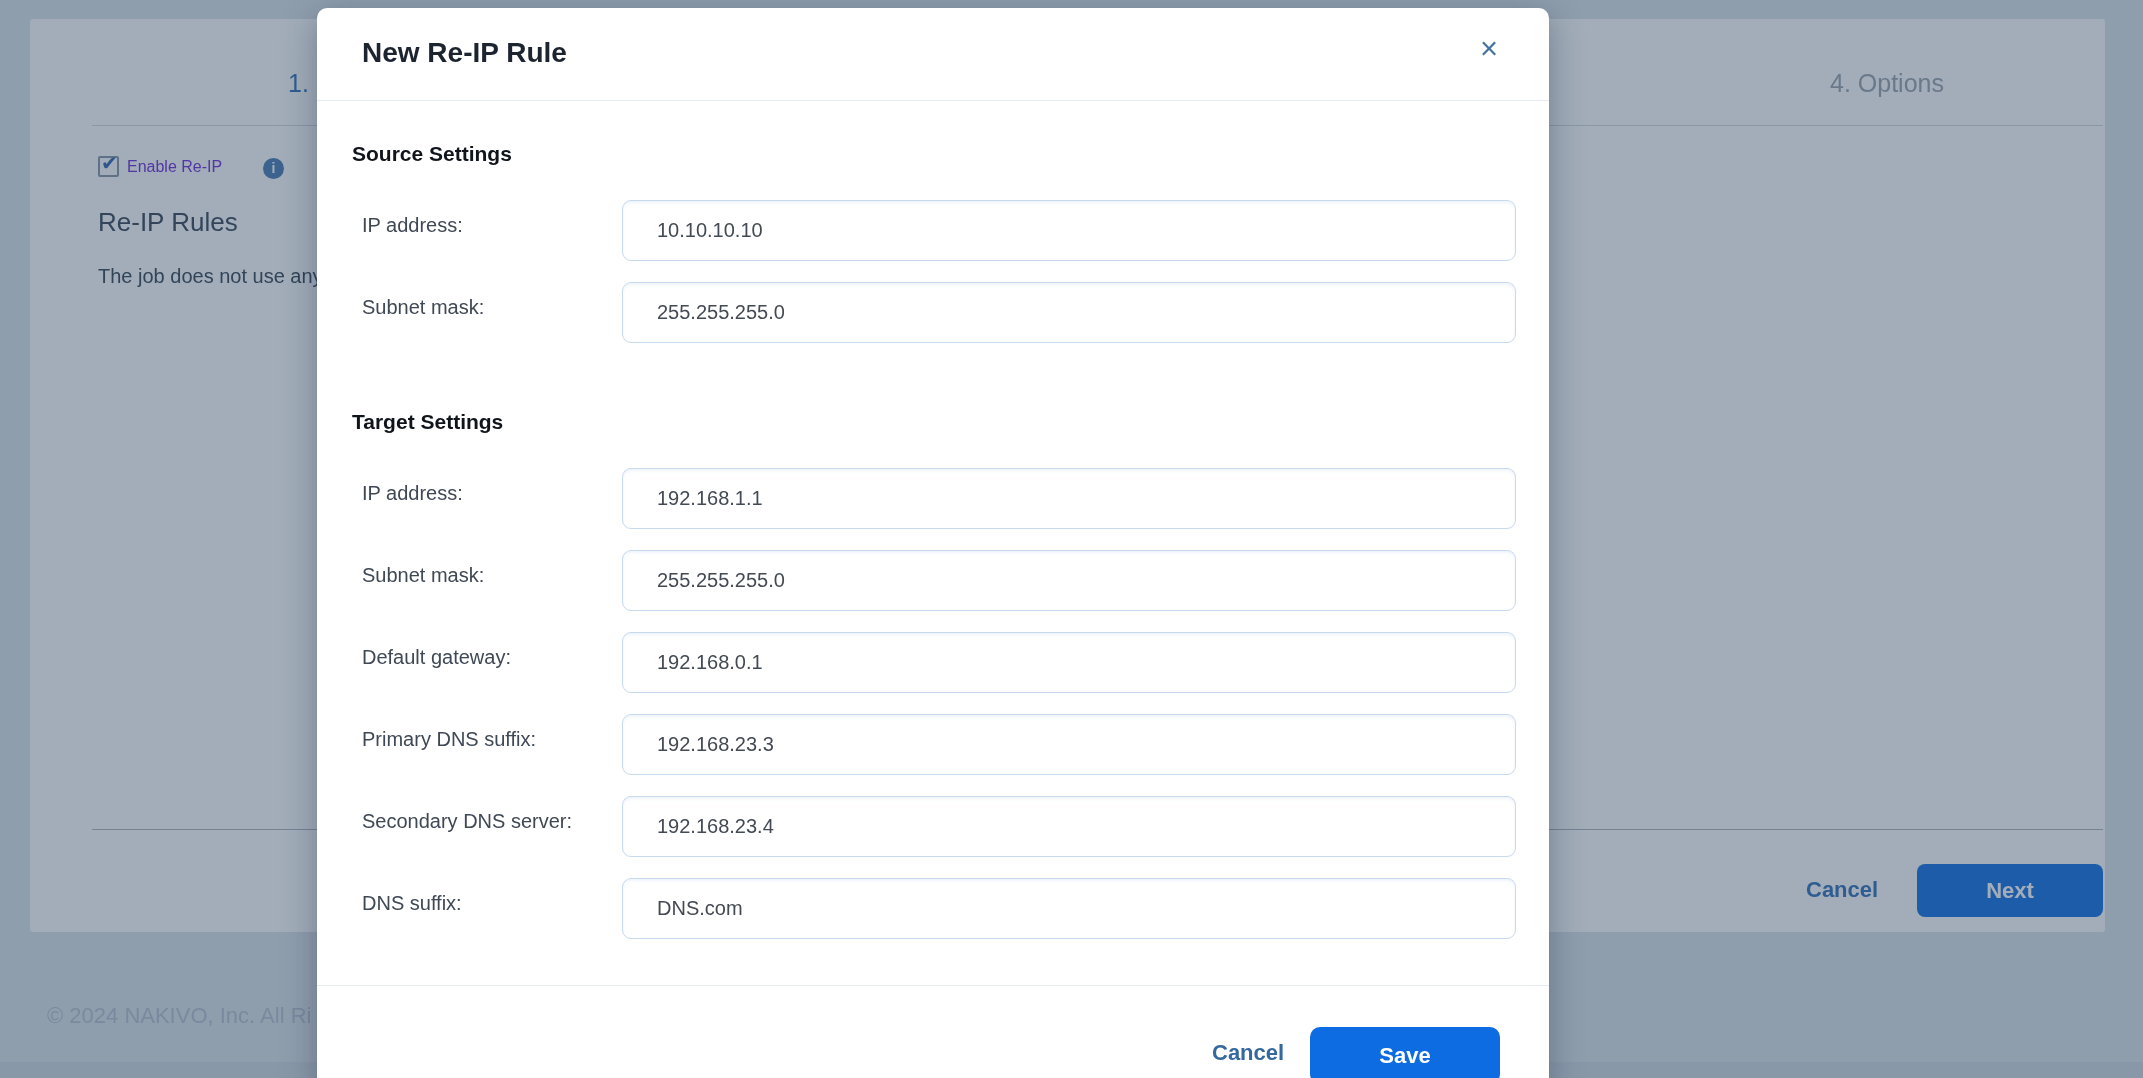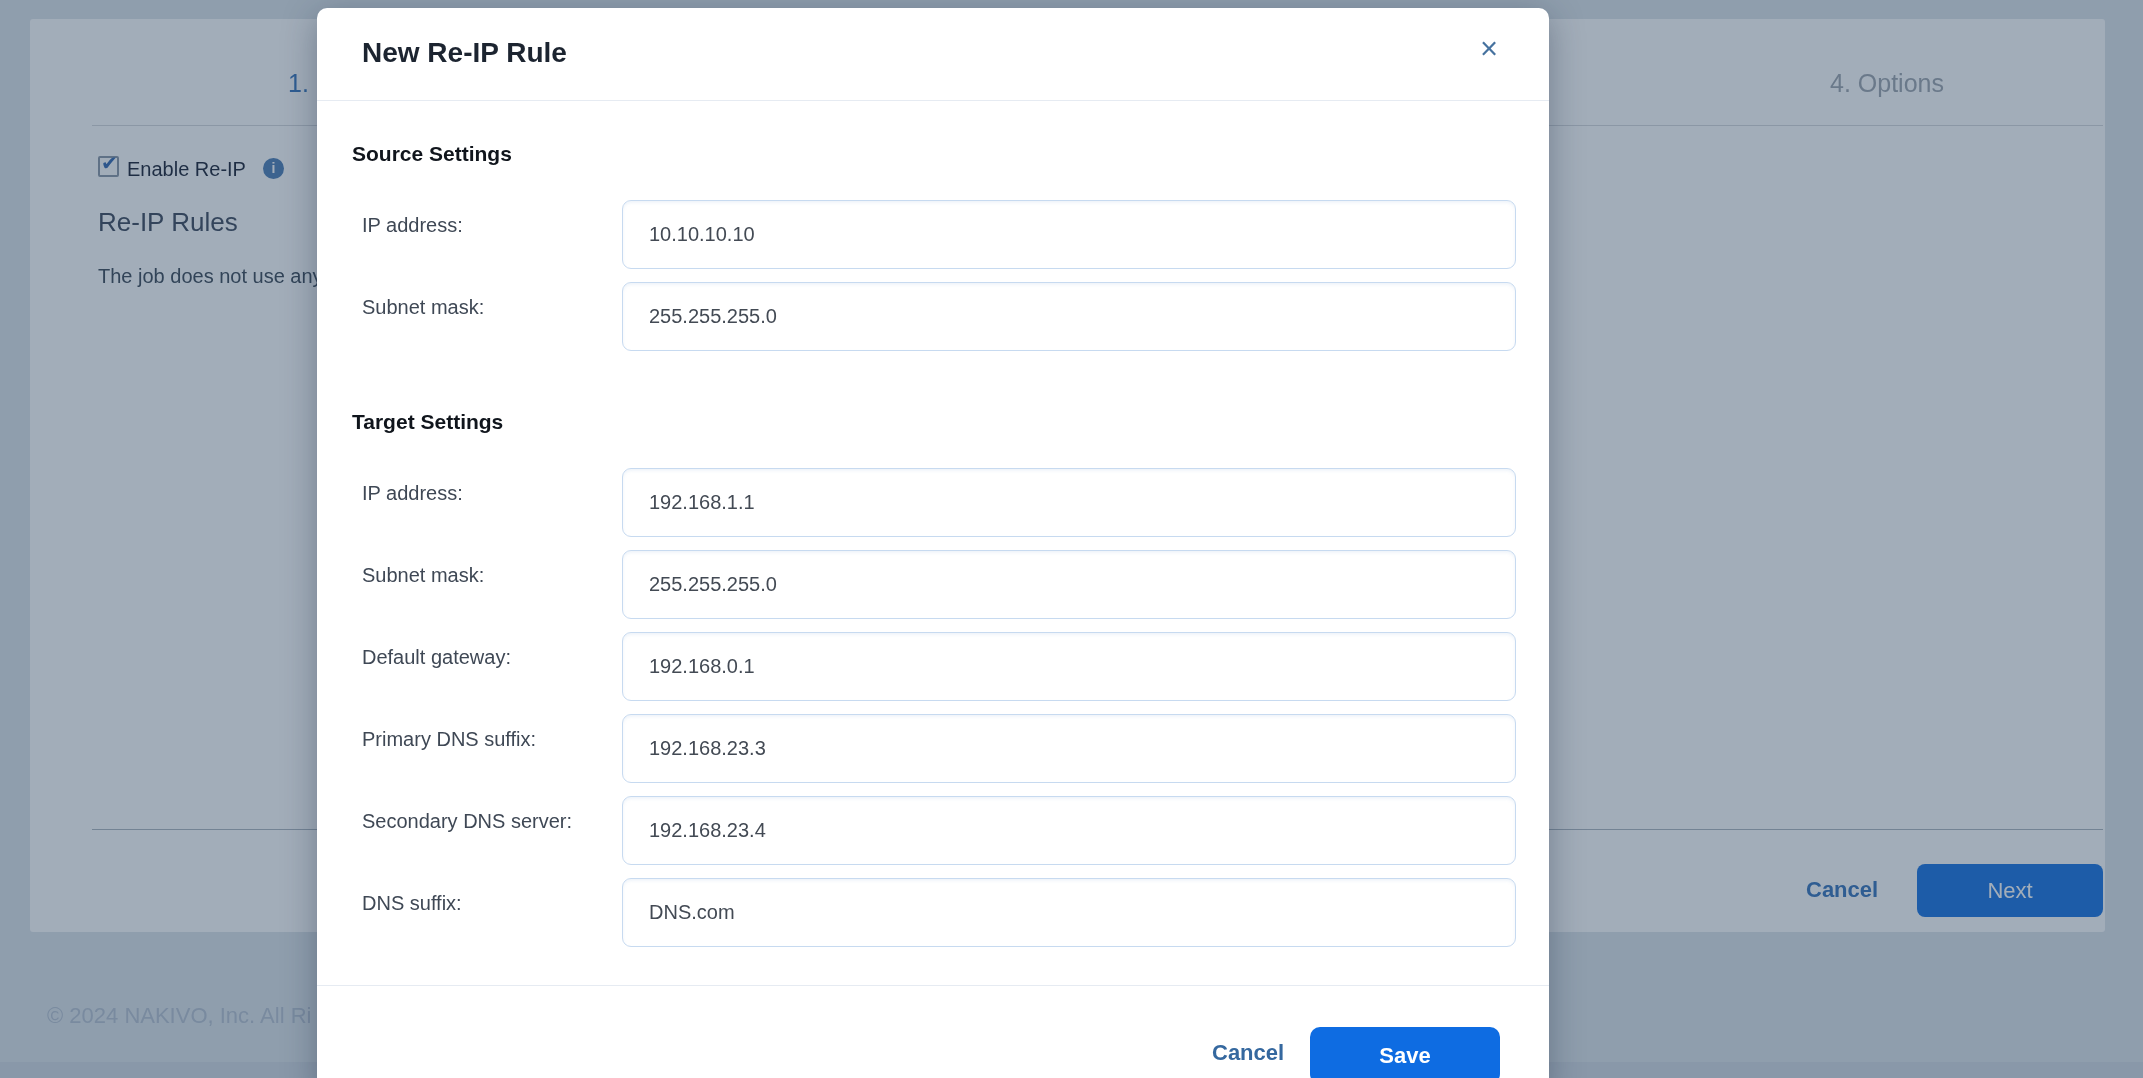--- a/index.html
+++ b/index.html
@@ -13,35 +13,35 @@
           background:#ffffff; border-radius:3px; }
   .tab { position:absolute; top:50px; font-size:25px; }
   .tab-1 { left:258px; color:#2e6db8; }
   .tab-4 { left:1800px; color:#9aa1aa; }
   .tab-divider { position:absolute; left:62px; top:106px; width:2011px; height:1px;
                  background:#d5d8db; }
   .checkbox { position:absolute; left:68px; top:137px; width:21px; height:21px;
               background:#fdfdfd; border:2px solid #8593a3; border-radius:2px; }
   .checkbox .check { position:absolute; left:1px; top:-6px; font-size:20px;
                      color:#2a61ad; line-height:22px; }
-  .enable-label { position:absolute; left:97px; top:139px; font-size:20px; color:#0f172a; }
+  .enable-label { position:absolute; left:97px; top:139px; font-size:16px; color:#6d28d9; }
   .info-icon { position:absolute; left:233px; top:139px; width:21px; height:21px;
                background:#4678b2; border-radius:50%; color:#ffffff; font-size:14px;
                font-weight:bold; text-align:center; line-height:21px; }
   .frag-s { position:absolute; left:306px; top:139px; font-size:20px; color:#262f3c; }
   .rules-heading { position:absolute; left:68px; top:188px; font-size:26px; color:#354155; }
   .frag-c { position:absolute; left:302px; top:195px; font-size:22px; color:#2e6db8; }
   .empty-text { position:absolute; left:68px; top:246px; font-size:20px; color:#33404f; }
   .card-bottom-divider { position:absolute; left:62px; top:810px; width:2011px; height:1px;
                          background:#aab2bc; }
   .bg-cancel { position:absolute; left:1776px; top:858px; font-size:22px; font-weight:bold;
                color:#2e6db8; cursor:pointer; }
   .bg-next { position:absolute; left:1887px; top:845px; width:186px; height:53px;
              background:#0d6ce0; border:none; border-radius:8px; color:#ffffff;
-             font-size:22px; font-weight:normal; font-family:"Liberation Sans",sans-serif; }
+             font-size:22px; font-weight:bold; font-family:"Liberation Sans",sans-serif; }
   .copyright { position:absolute; left:47px; top:1003px; font-size:22px; color:#b4c0cf; }
   .bottom-strip { position:absolute; left:0; top:1062px; width:2143px; height:16px;
                   background:#d2d9e2; }
 
   
   .overlay { position:absolute; inset:0; background:rgba(49,73,100,0.45); }
 
   
   .modal { position:absolute; left:317px; top:8px; width:1232px; height:1084px;
            background:#ffffff; border-radius:10px;
@@ -51,23 +51,23 @@
   .modal-close { position:absolute; right:40px; top:22px; width:40px; height:40px;
                  font-size:31px; color:#46729f; text-align:center; line-height:38px;
                  cursor:pointer; }
   .hdr-divider { position:absolute; left:0; top:92px; width:100%; height:1px;
                  background:#e6ebf2; }
   .section-heading { position:absolute; left:35px; font-size:21px; font-weight:bold;
                      color:#10151c; }
   .sec-source { top:134px; }
   .sec-target { top:402px; }
   .field-label { position:absolute; left:45px; font-size:20px; color:#3f4855; }
-  .field-input { position:absolute; left:305px; width:894px; height:69px;
+  .field-input { position:absolute; left:305px; width:894px; height:61px;
                  border:1px solid #c7daf0; border-radius:9px; background:#ffffff;
-                 padding:0 0 0 26px; font-size:20px; color:#434a54;
+                 padding:0 0 0 34px; font-size:20px; color:#434a54;
                  font-family:"Liberation Sans",sans-serif; outline:none;
                  box-shadow:inset 0 2px 3px rgba(190,210,235,0.25); }
   .r0 .field-input{top:192px}.r0 .field-label{top:206px}
   .r1 .field-input{top:274px}.r1 .field-label{top:288px}
   .r2 .field-input{top:460px}.r2 .field-label{top:474px}
   .r3 .field-input{top:542px}.r3 .field-label{top:556px}
   .r4 .field-input{top:624px}.r4 .field-label{top:638px}
   .r5 .field-input{top:706px}.r5 .field-label{top:720px}
   .r6 .field-input{top:788px}.r6 .field-label{top:802px}
   .r7 .field-input{top:870px}.r7 .field-label{top:884px}

